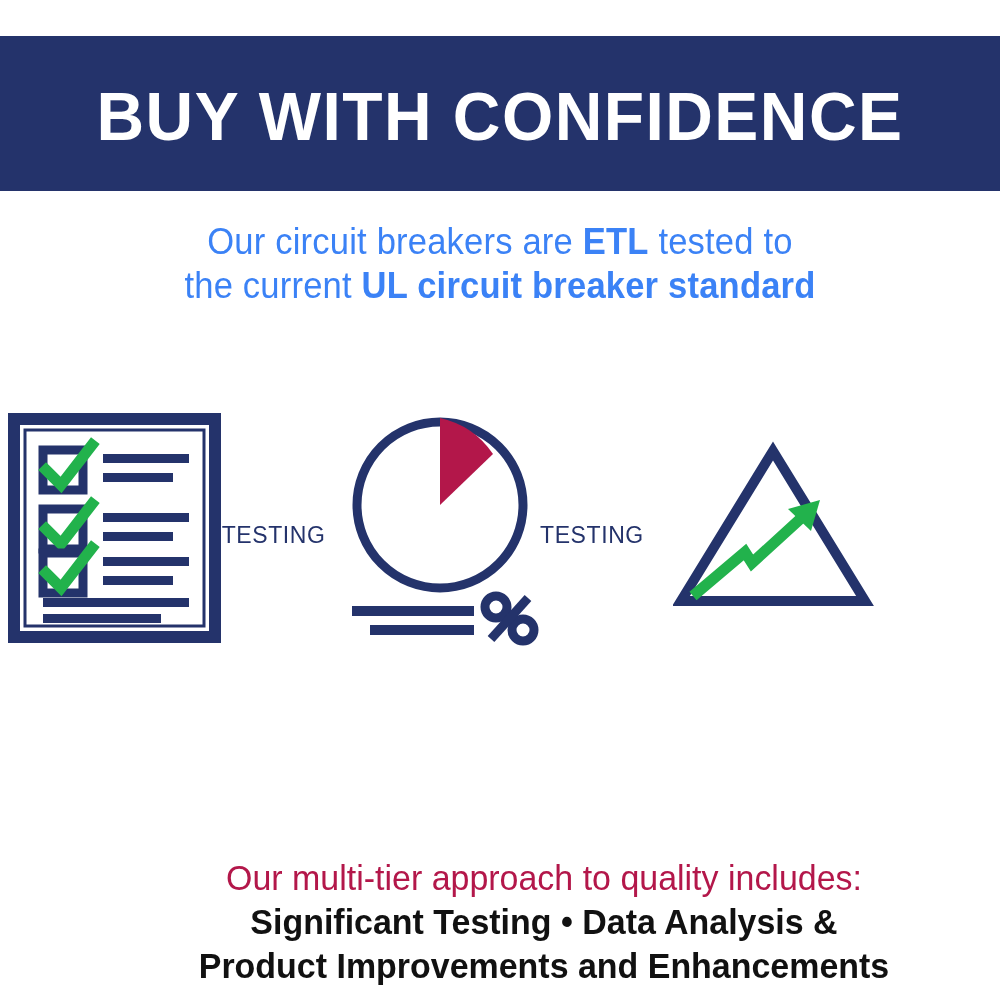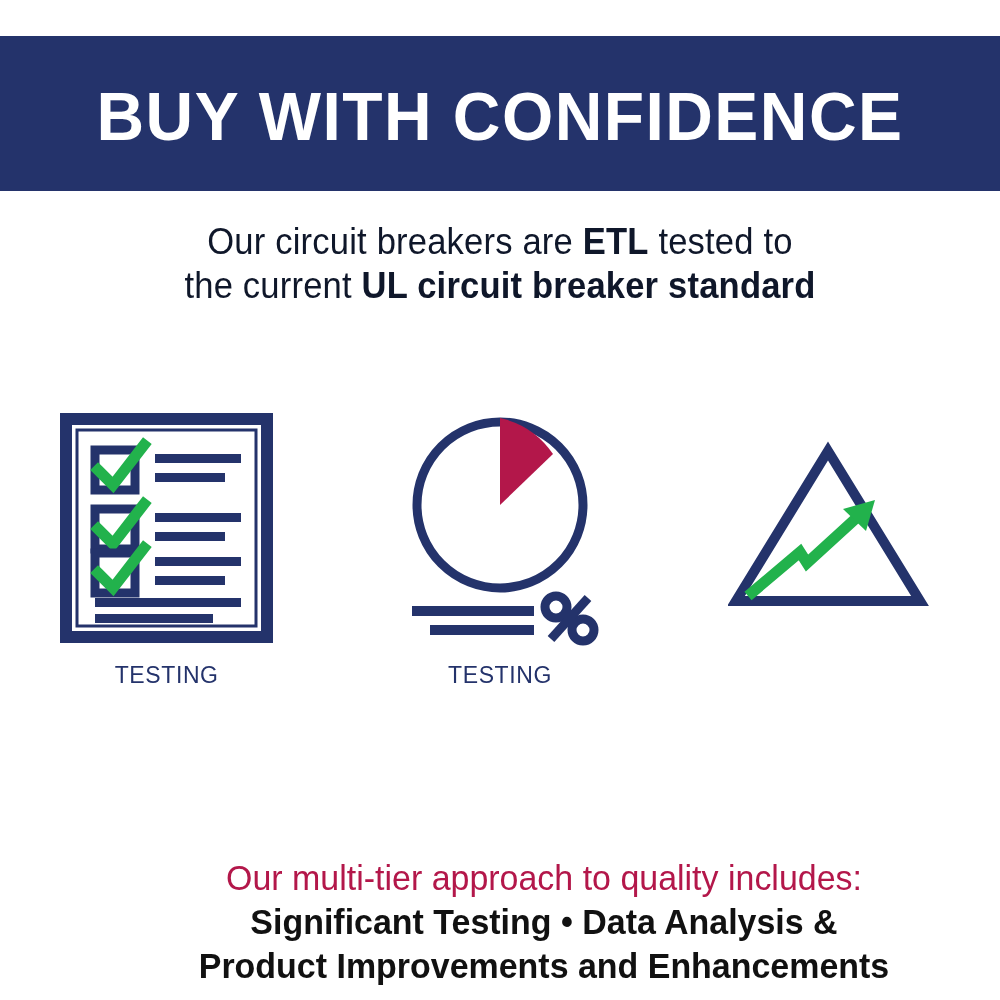--- a/index.html
+++ b/index.html
@@ -45,21 +45,21 @@
     margin-top: 4px;
   }
 
   
   .subtitle {
     position: absolute;
     left: 0;
     top: 184px;
     width: 1000px;
     text-align: center;
-    color: #0f172a;
+    color: #3b82f6;
     font-family: "Liberation Sans Narrow", "Liberation Sans", sans-serif;
     font-size: 36px;
     line-height: 44px;
     font-weight: 500;
     letter-spacing: 0.2px;
   }
   .subtitle .ln {
     display: block;
     white-space: nowrap;
     transform: scaleX(0.96);
@@ -75,21 +75,21 @@
     top: 372px;
     width: 1000px;
     height: 320px;
     display: flex;
     align-items: flex-start;
     justify-content: space-around;
   }
   .icon-cell {
     width: 320px;
     display: flex;
-    flex-direction: column;
+    flex-direction: row;
     align-items: center;
   }
   .icon-art {
     height: 240px;
     display: flex;
     align-items: center;
     justify-content: center;
   }
   .icon-label {
     margin-top: 14px;

